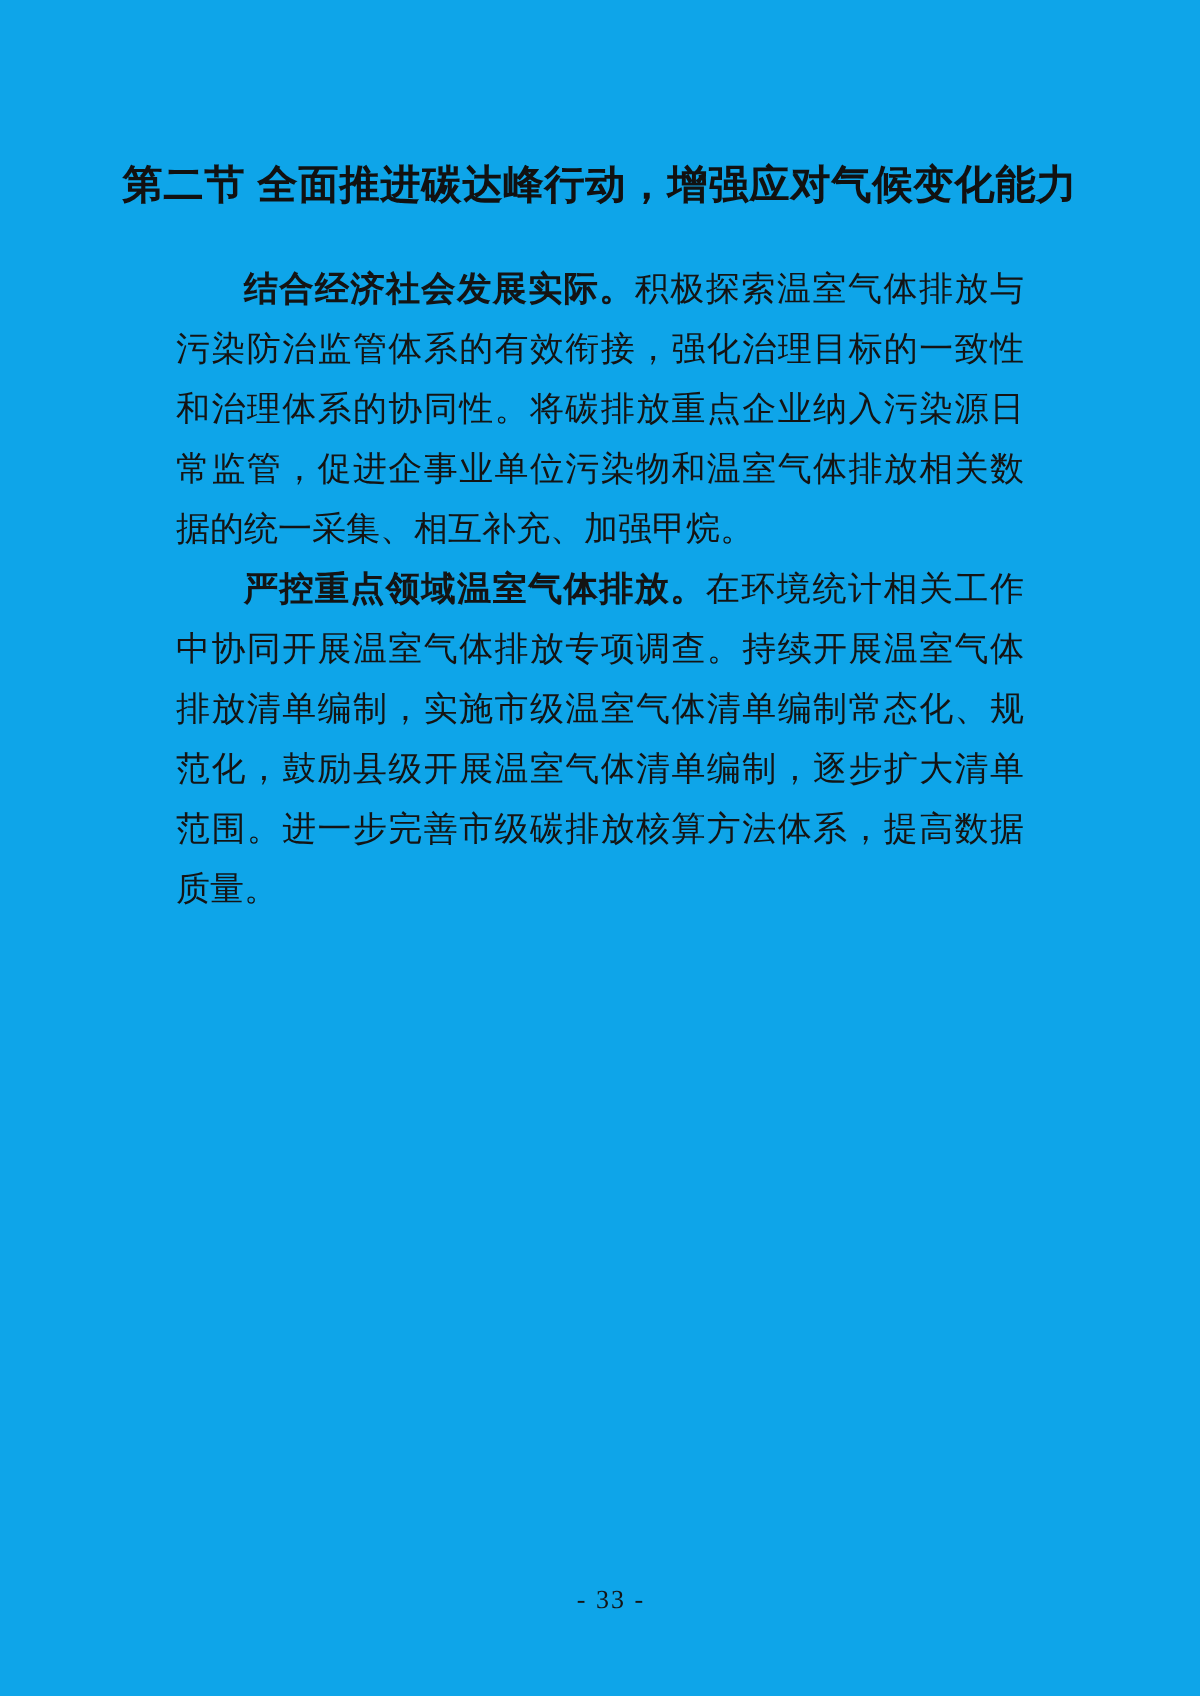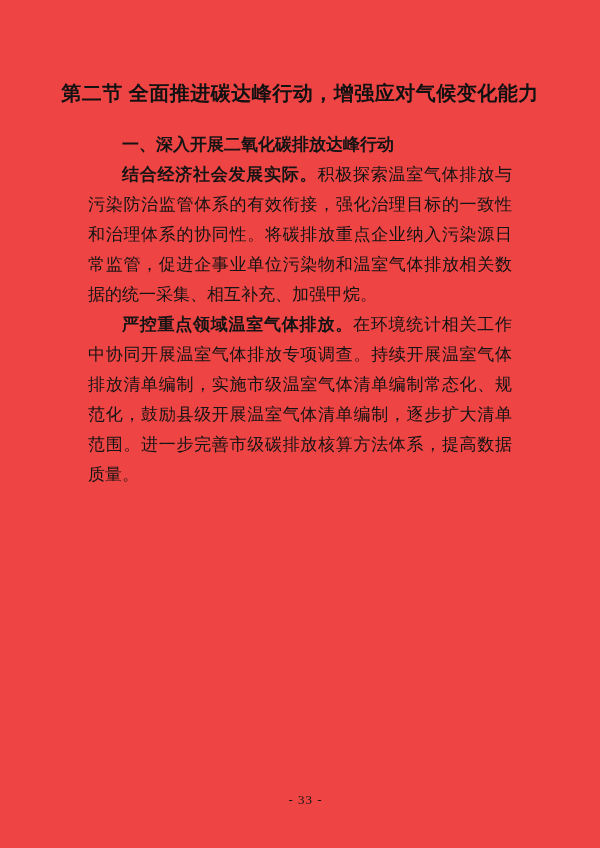--- a/index.html
+++ b/index.html
@@ -4,21 +4,21 @@
 <style>
   html, body {
     margin: 0;
     padding: 0;
     background: #ffffff;
   }
   .page {
     position: relative;
     width: 600px;
     height: 848px;
-    background: #ef4444;
+    background: #0ea5e9;
     color: #141414;
     font-family: "Liberation Serif", "DejaVu Serif", serif;
     overflow: hidden;
     box-sizing: border-box;
   }
   .section-title {
     margin: 80px 40px 0 40px;
     font-family: "Liberation Sans", "DejaVu Sans", sans-serif;
     font-weight: 700;
     font-size: 20px;
@@ -56,19 +56,18 @@
     color: #141414;
   }
 </style>
 </head>
 <body>
 
 <div class="page">
   <h1 class="section-title">第二节 全面推进碳达峰行动，增强应对气候变化能力</h1>
 
   <div class="content" id="paragraphs">
-      <p class="sub-heading"><span>一、深入开展二氧化碳排放达峰行动</span></p>
       <p><span class="lead">结合经济社会发展实际。</span><span>积极探索温室气体排放与污染防治监管体系的有效衔接，强化治理目标的一致性和治理体系的协同性。将碳排放重点企业纳入污染源日常监管，促进企事业单位污染物和温室气体排放相关数据的统一采集、相互补充、加强甲烷。</span></p>
       <p><span class="lead">严控重点领域温室气体排放。</span><span>在环境统计相关工作中协同开展温室气体排放专项调查。持续开展温室气体排放清单编制，实施市级温室气体清单编制常态化、规范化，鼓励县级开展温室气体清单编制，逐步扩大清单范围。进一步完善市级碳排放核算方法体系，提高数据质量。</span></p>
     </div>
 
   <div class="page-footer">- 33 -</div>
 </div>
 
 </body></html>

